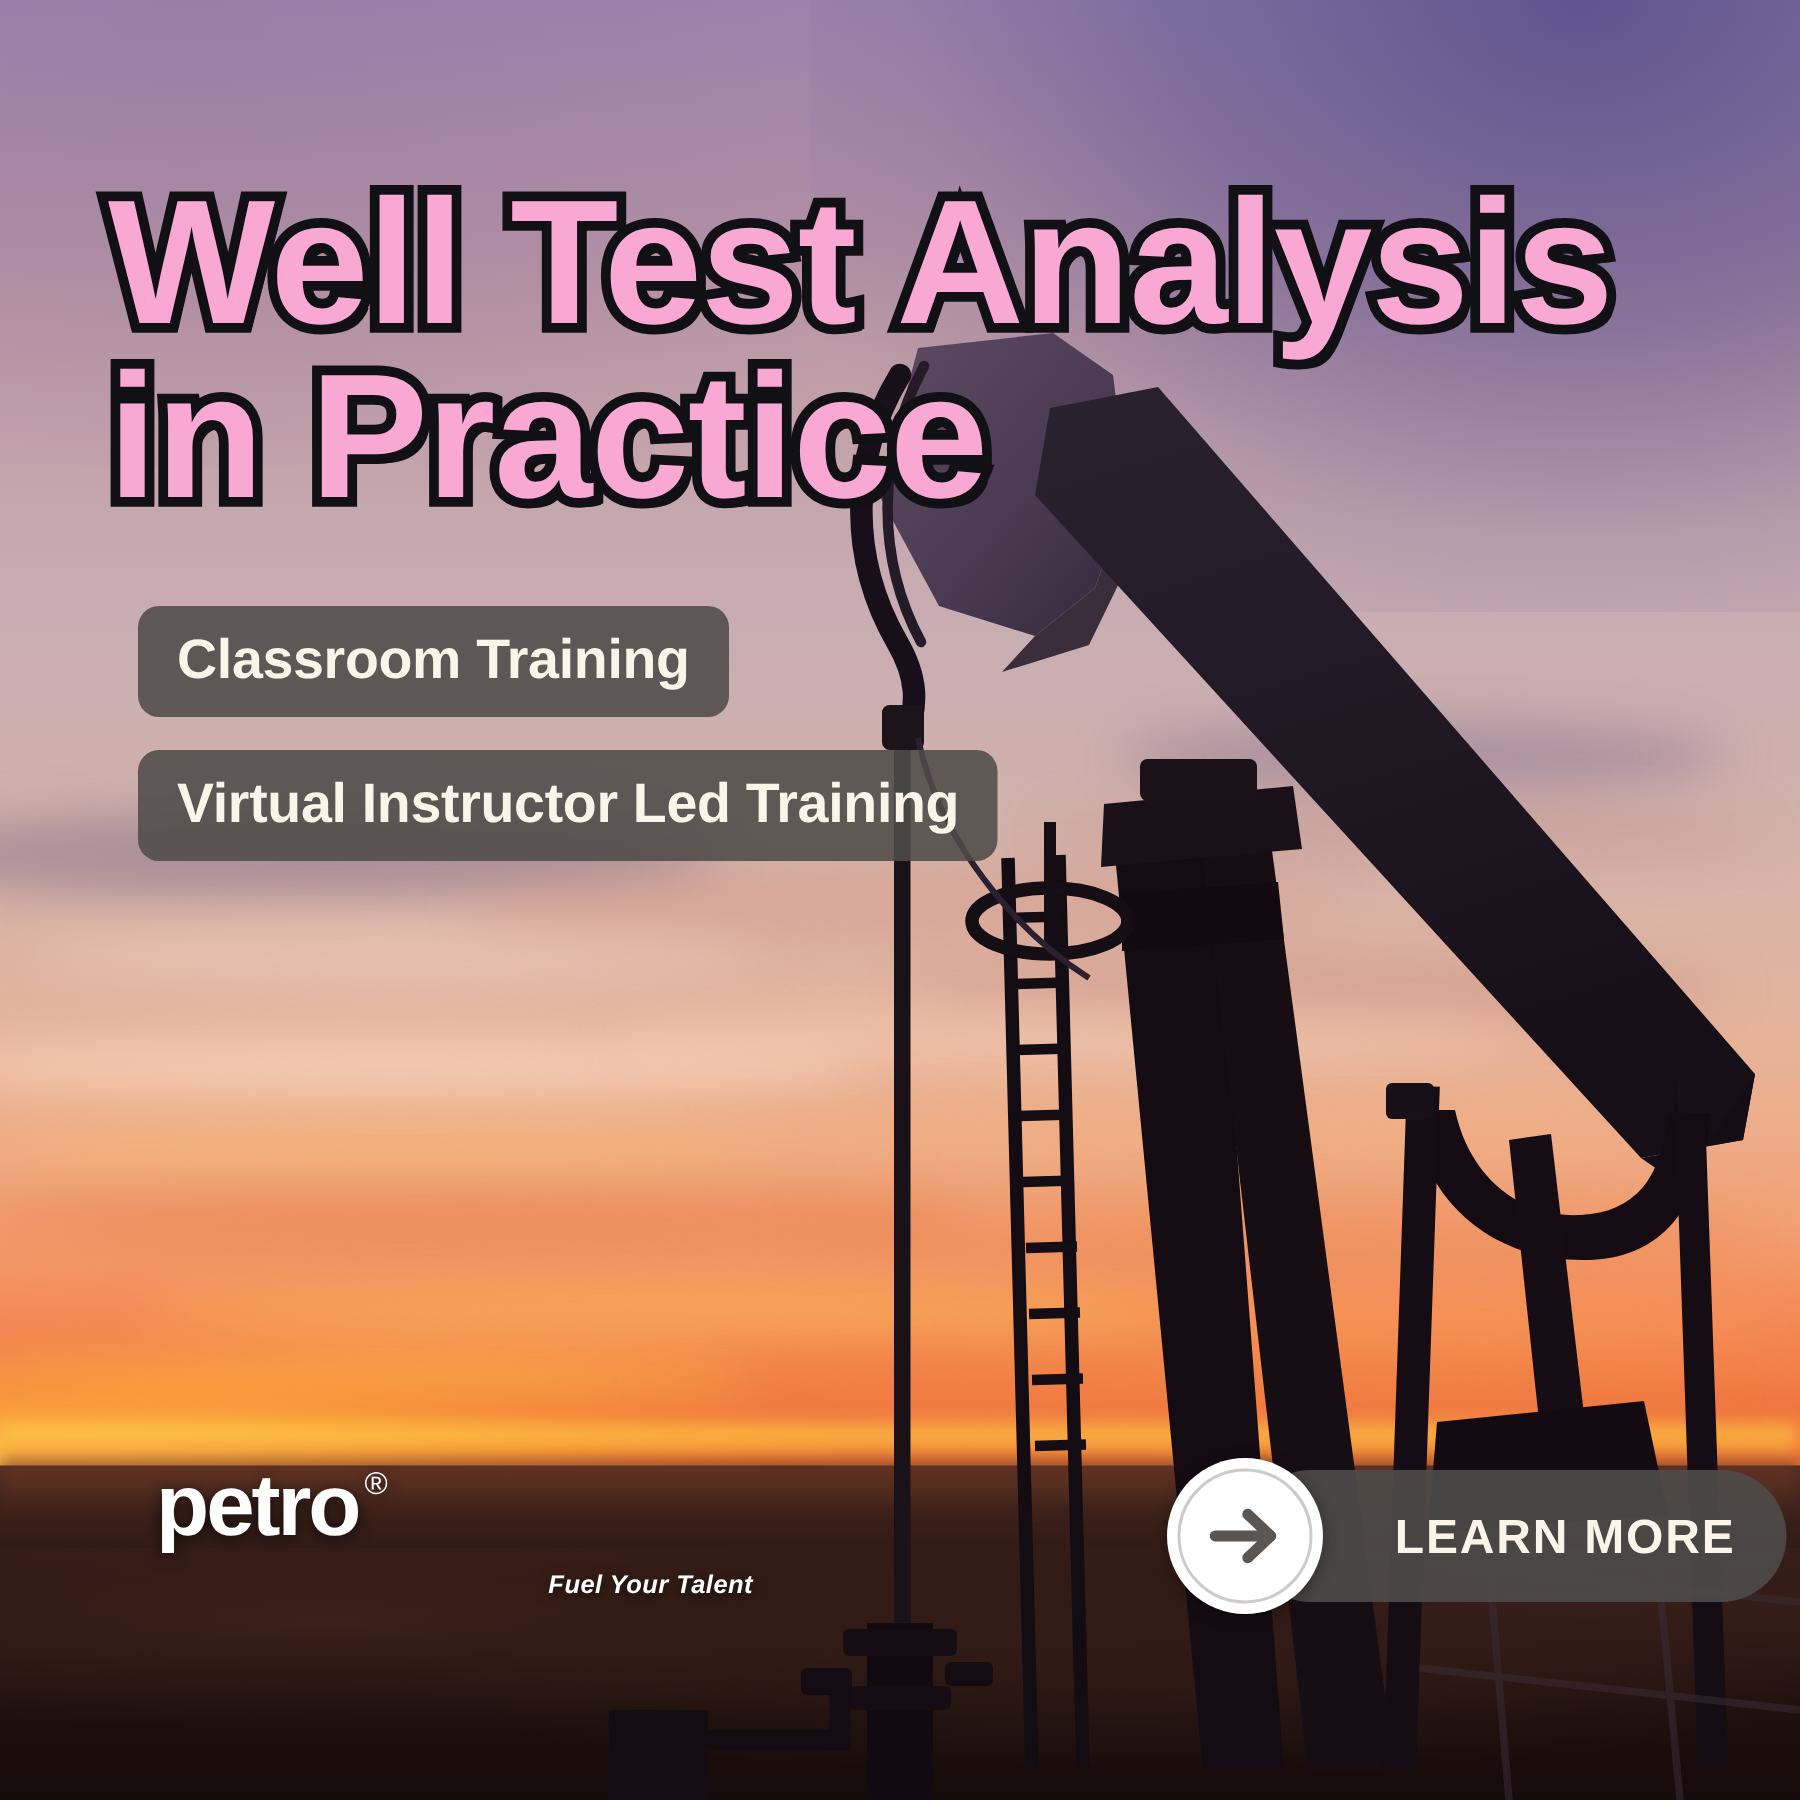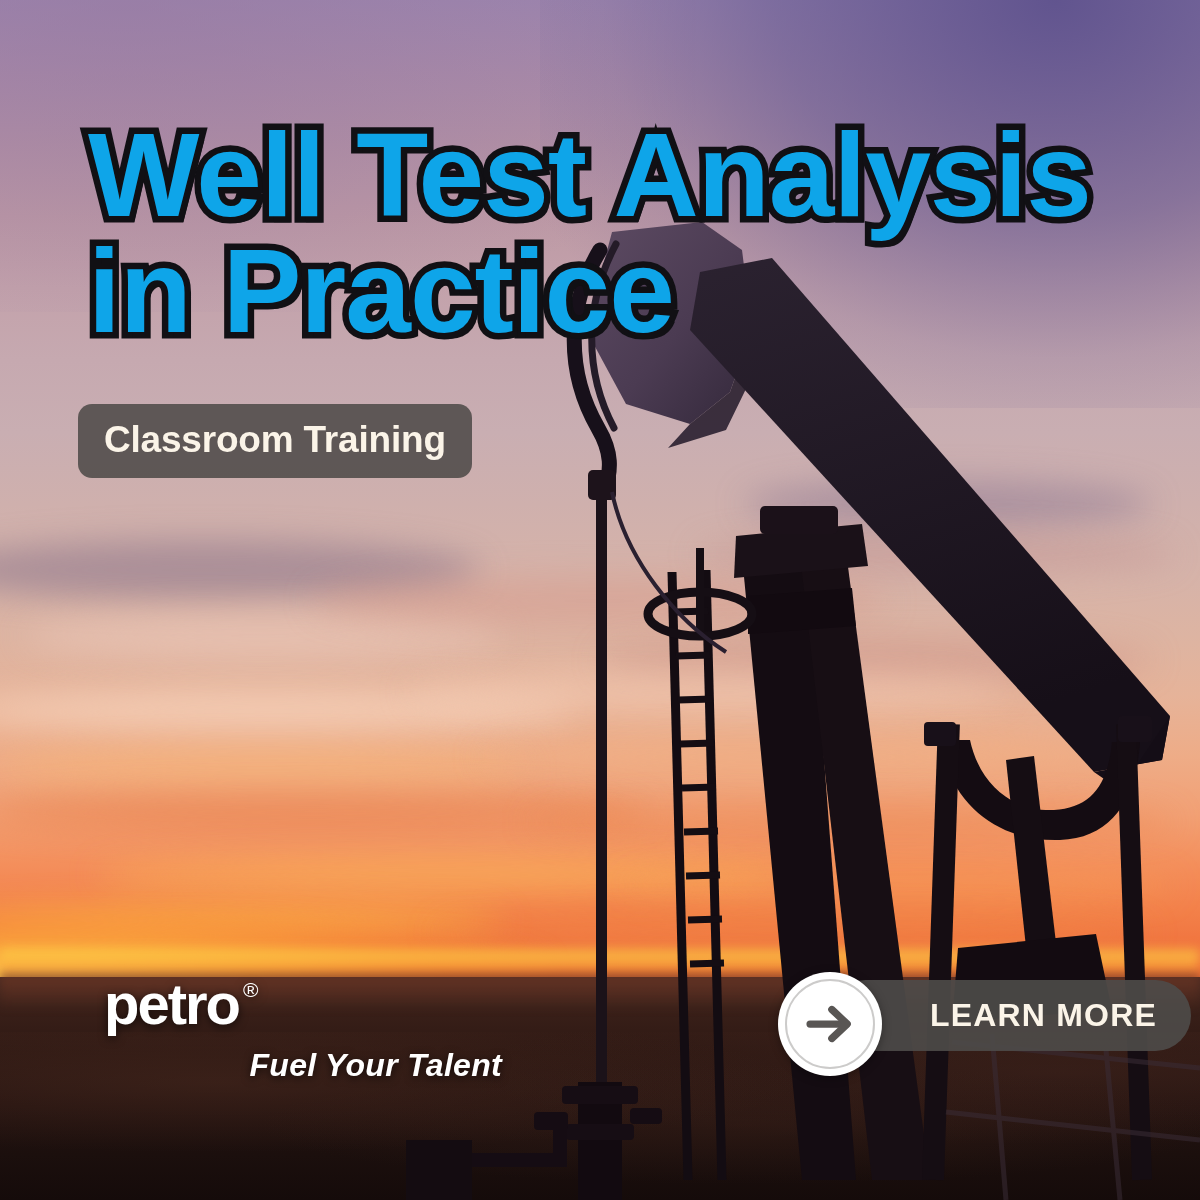--- a/index.html
+++ b/index.html
@@ -107,31 +107,31 @@
       radial-gradient(ellipse at 62% 55%, rgba(70,40,30,.30) 0%, rgba(70,40,30,0) 46%),
       radial-gradient(ellipse at 88% 24%, rgba(86,50,40,.28) 0%, rgba(86,50,40,0) 40%);
   }
 
   
   .rig{position:absolute;inset:0;}
   .rig svg{position:absolute;inset:0;width:100%;height:100%;}
 
   
   .headline{
-    position:absolute;left:88px;top:118px;width:1090px;
+    position:absolute;left:72px;top:118px;width:1090px;
     font-size:118px;line-height:.98;font-weight:700;
-    letter-spacing:-1px;color:#0ea5e9;
+    letter-spacing:-1px;color:#f9a8d4;
     -webkit-text-stroke:13px #111014;
     paint-order:stroke fill;
     text-shadow:5px 6px 0 #111014;
     white-space:pre-line;
   }
 
   
-  .badges{position:absolute;left:78px;top:404px;}
+  .badges{position:absolute;left:92px;top:404px;}
   .badge{
     display:inline-block;
     background:rgba(78,75,73,.88);
     color:#fbf4e8;
     font-size:37px;font-weight:700;
     letter-spacing:-.2px;
     padding:15px 26px 17px 26px;
     border-radius:14px;
     margin-bottom:22px;
     white-space:nowrap;
@@ -142,29 +142,29 @@
   .logo-wordmark{
     display:flex;align-items:center;
     font-size:58px;line-height:1;letter-spacing:-2px;
     filter:drop-shadow(0 2px 5px rgba(0,0,0,.65));
   }
   .lw-petro{font-weight:700;}
   .lw-edge{font-weight:700;border-bottom:9px solid #fff;padding-bottom:9px;margin-left:1px;}
   .lw-reg{font-size:21px;font-weight:400;margin-left:4px;align-self:flex-start;position:relative;top:4px;}
   .logo-tagline{
     margin-top:14px;text-align:right;padding-right:2px;
-    font-size:32px;font-weight:700;font-style:italic;letter-spacing:.3px;
+    font-size:17px;font-weight:700;font-style:italic;letter-spacing:.3px;
     filter:drop-shadow(0 2px 4px rgba(0,0,0,.65));
   }
 
   
   .cta{position:absolute;left:778px;top:972px;height:104px;display:flex;align-items:center;}
   .cta-pill{
     position:absolute;left:52px;top:8px;
-    height:71px;width:1113px;max-width:361px;
+    height:88px;width:1113px;max-width:361px;
     background:rgba(78,75,73,.90);
     border-radius:44px;
     display:flex;align-items:center;justify-content:flex-end;
     padding-right:34px;
   }
   .cta-label{
     color:#fbf4e8;font-size:32px;font-weight:700;letter-spacing:1.2px;
   }
   .cta-circle{
     position:relative;z-index:2;
@@ -287,20 +287,21 @@
         <line x1="1106" y1="1050" x2="1120" y2="1200"></line>
       </g>
     </svg>
   </div>
 
   <div class="headline">Well Test Analysis
 in Practice</div>
 
   <div class="badges">
     <div><span class="badge">Classroom Training</span></div>
+    <div><span class="badge">Virtual Instructor Led Training</span></div>
   </div>
 
   <div class="logo">
     <div class="logo-wordmark">
       <span class="lw-petro">petro</span>
       <span class="lw-reg">®</span>
     </div>
     <div class="logo-tagline">Fuel Your Talent</div>
   </div>
 

